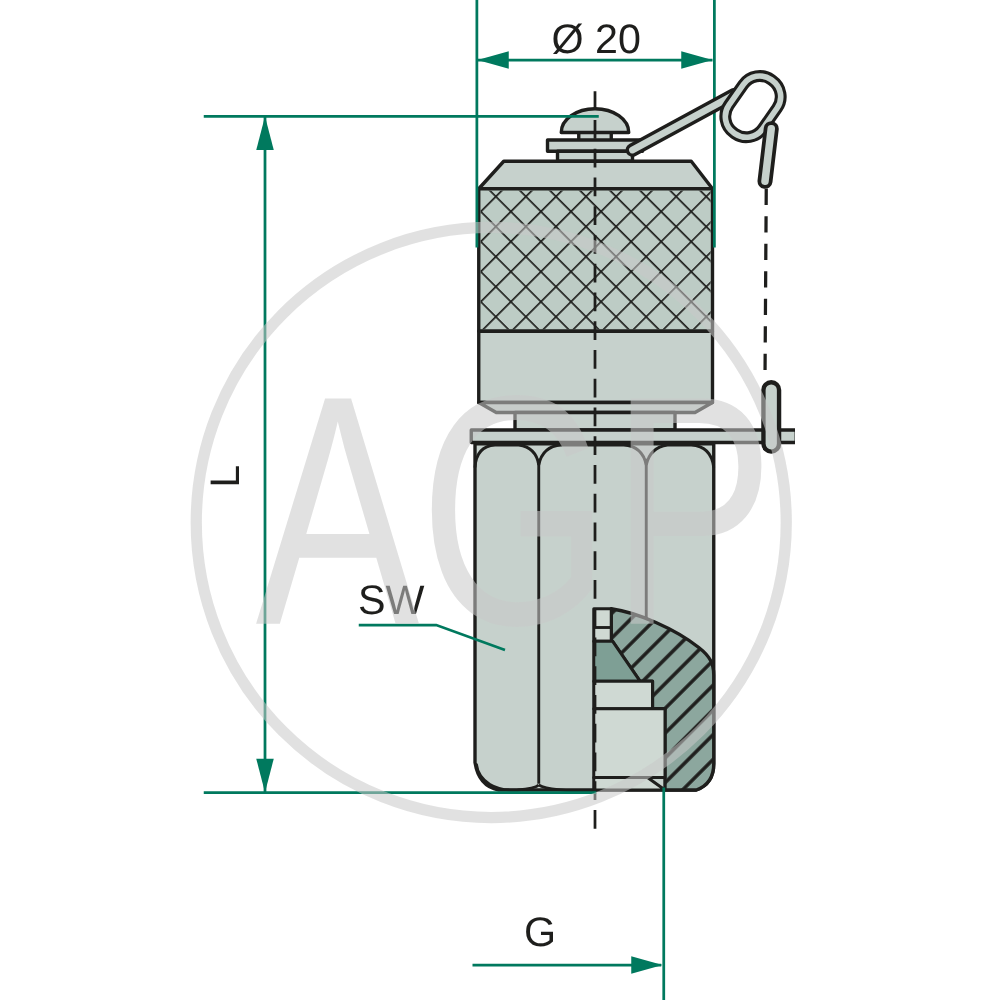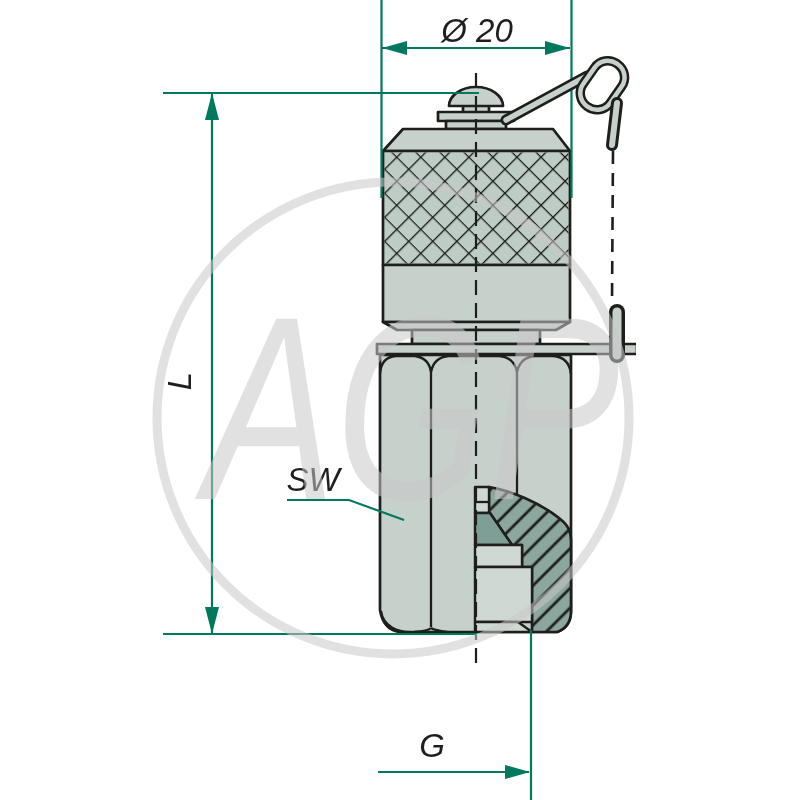--- a/index.html
+++ b/index.html
@@ -7,21 +7,21 @@
     --ink:#1e1e1c;
     --body:#c6d1cc;
     --body-light:#cfd9d3;
     --knurl-fill:#bdccc5;
     --cut:#8ca79e;
     --cone:#7e9f95;
     --watermark:#c9c9c9;
     --bg:#ffffff;
   }
   html,body{margin:0;padding:0;background:var(--bg,#fff);}
-  .stage{width:636px;height:800px;position:relative;background:var(--bg,#fff);overflow:hidden;font-style:italic;}
+  .stage{width:636px;height:800px;position:relative;background:var(--bg,#fff);overflow:hidden;}
   svg{display:block;}
 
   .part{fill:var(--body,#c6d1cc);stroke:var(--ink,#1e1e1c);stroke-width:2.7;stroke-linejoin:round;}
   .knurl-base{fill:var(--knurl-fill,#bdccc5);}
   .iline{stroke:var(--ink,#1e1e1c);stroke-width:2.3;fill:none;stroke-linejoin:round;}
   .cut{fill:var(--cut,#8ca79e);stroke:var(--ink,#1e1e1c);stroke-width:2.7;stroke-linejoin:round;}
   .bore{fill:var(--body-light,#cfd9d3);stroke:var(--ink,#1e1e1c);stroke-width:2.4;stroke-linejoin:round;}
   .cone{fill:var(--cone,#7e9f95);stroke:var(--ink,#1e1e1c);stroke-width:2.4;stroke-linejoin:round;}
   .cl{stroke:var(--ink,#1e1e1c);stroke-width:2.2;stroke-dasharray:15 8;fill:none;}
   .wire-dash{stroke:var(--ink,#1e1e1c);stroke-width:2.6;stroke-dasharray:13 9;fill:none;}

